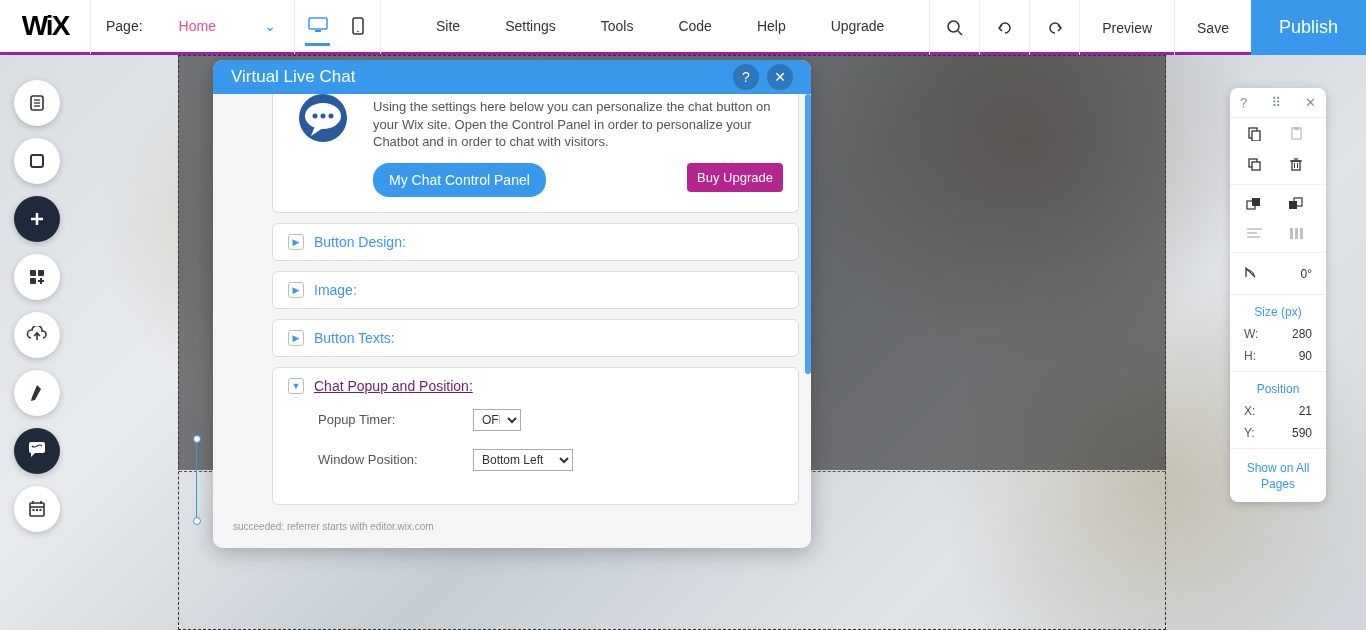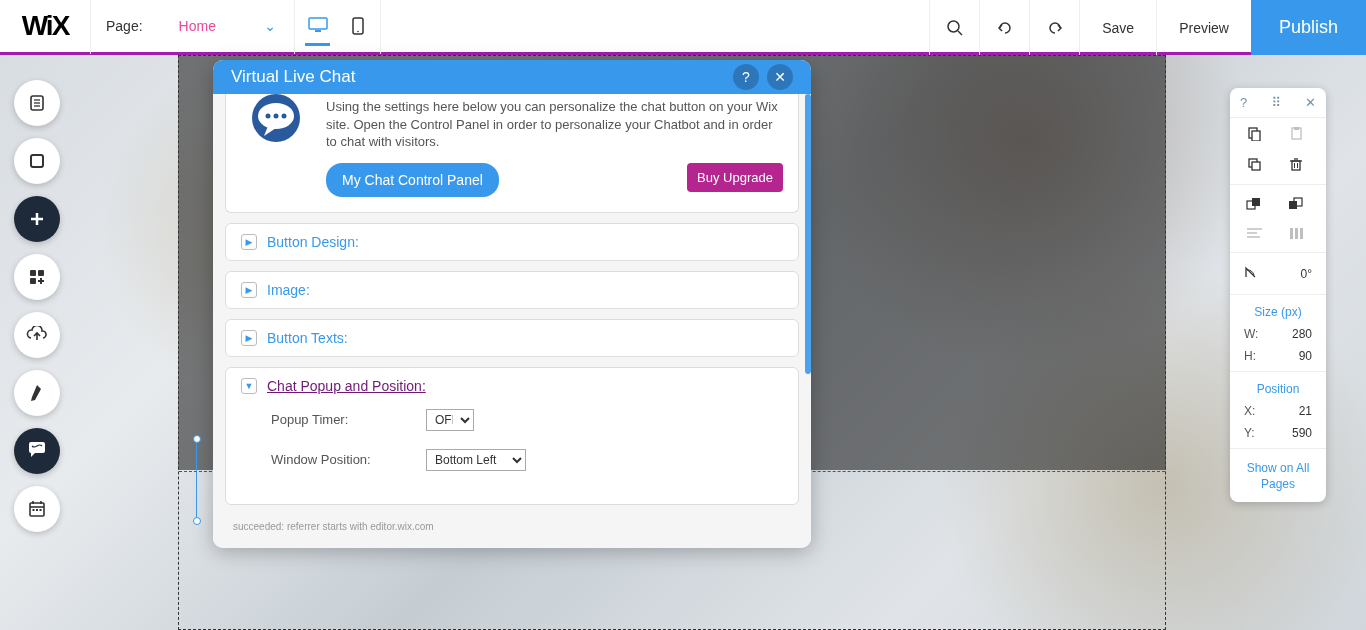--- a/index.html
+++ b/index.html
@@ -43,21 +43,21 @@
 .tool-btn.speech { background: #1e2a3a; color: #fff; }
 
 
 .modal { position: absolute; left: 213px; top: 60px; width: 598px; background: #fff; border-radius: 10px; box-shadow: 0 4px 20px rgba(0,0,0,0.25); z-index: 20; overflow: hidden; }
 .modal-header { height: 34px; background: #3899ec; display: flex; align-items: center; padding: 0 18px; color: #fff; font-size: 17px; position: relative;}
 .modal-header .hbtn { width: 26px; height: 26px; border-radius: 50%; background: rgba(40,100,160,0.65); display: flex; align-items: center; justify-content: center; font-size: 14px; margin-left: 8px; }
 .modal-header .spacer { flex: 1; }
 .modal-body { padding: 0 12px 12px 12px; background: #f5f5f5; max-height: 465px; overflow-y: auto; position: relative;}
 .modal-body::-webkit-scrollbar { width: 0; }
 .scroll-indicator{ position:absolute; right:0; top:0; width:6px; height:280px; background:#3899ec; border-radius:3px; opacity:0.9;}
-.panel { background: #fff; border: 1px solid #ddd; border-radius: 6px; margin-bottom: 10px; padding: 10px 15px; }
+.panel { background: #fff; border: 1px solid #ddd; border-radius: 6px; margin-bottom: 10px; padding: 10px 15px; margin-left: 47px; }
 .panel.intro { border-radius: 0 0 6px 6px; border-top: none; padding-top:4px; padding-bottom:15px; display:flex; gap:15px; align-items:flex-start;}
 .intro-icon { width:70px; height:70px; flex-shrink:0; display:flex; align-items:flex-start; justify-content:center; padding-top:0px;}
 .intro-icon svg { margin-top:-10px;}
 .intro-text { font-size: 13px; color: #555; line-height: 1.35; }
 .intro-buttons { margin-top: 12px; }
 .blue-btn { display: inline-block; background: #3899ec; color: #fff; padding: 9px 16px; border-radius: 16px; font-size: 14px; font-weight: 500; }
 .pink-btn { float: right; background: #b5258f; color: #fff; padding: 7px 10px; border-radius: 4px; font-size: 13px; font-weight: 500; }
 .section-head { display: flex; align-items: center; gap: 10px; font-size: 14px; }
 .section-head .arrow { width: 16px; height: 16px; border: 1px solid #bbb; border-radius: 3px; display: flex; align-items: center; justify-content: center; font-size: 9px; color: #3899ec; }
 .section-head .title-blue { color: #3899ec; font-weight: 500; }
@@ -109,41 +109,49 @@
           <rect x="7" y="13" width="6" height="2" fill="#3899ec"></rect>
         </svg>
     </div>
     <div class="dev">
       <svg width="12" height="18" viewBox="0 0 12 18">
           <rect x="1" y="1" width="10" height="16" rx="2" fill="none" stroke="#333" stroke-width="1.5"></rect>
           <circle cx="6" cy="14.5" r="0.8" fill="#333"></circle>
         </svg>
     </div>
   </div>
+  <div class="menu">
+    <div class="item">Site</div>
+    <div class="item">Settings</div>
+    <div class="item">Tools</div>
+    <div class="item">Code</div>
+    <div class="item">Help</div>
+    <div class="item">Upgrade</div>
+  </div>
   <div class="right-controls">
     <div class="ctrl-btn">
       <svg width="18" height="18" viewBox="0 0 18 18">
           <circle cx="7.5" cy="7.5" r="5.5" fill="none" stroke="#333" stroke-width="1.5"></circle>
           <line x1="12" y1="12" x2="16" y2="16" stroke="#333" stroke-width="1.5"></line>
         </svg>
     </div>
     <div class="ctrl-btn">
       <svg width="18" height="18" viewBox="0 0 18 18">
           <path d="M 4 9 A 5 5 0 1 1 9 14" fill="none" stroke="#333" stroke-width="1.5"></path>
           <path d="M 6 6 L 3 9 L 6 12" fill="none" stroke="#333" stroke-width="1.5"></path>
         </svg>
     </div>
     <div class="ctrl-btn">
       <svg width="18" height="18" viewBox="0 0 18 18">
           <path d="M 14 9 A 5 5 0 1 0 9 14" fill="none" stroke="#333" stroke-width="1.5"></path>
           <path d="M 12 6 L 15 9 L 12 12" fill="none" stroke="#333" stroke-width="1.5"></path>
         </svg>
     </div>
+    <div class="txt-btn">Preview</div>
     <div class="txt-btn">Save</div>
-    <div class="txt-btn">Preview</div>
     <div class="publish-btn">Publish</div>
   </div>
 </div>
 
 <div class="canvas">
   <div class="canvas-overlay"></div>
   <div class="dark-box"></div>
   <div class="dashed-frame">
     <div class="dashed-frame-bottom"></div>
   </div>

